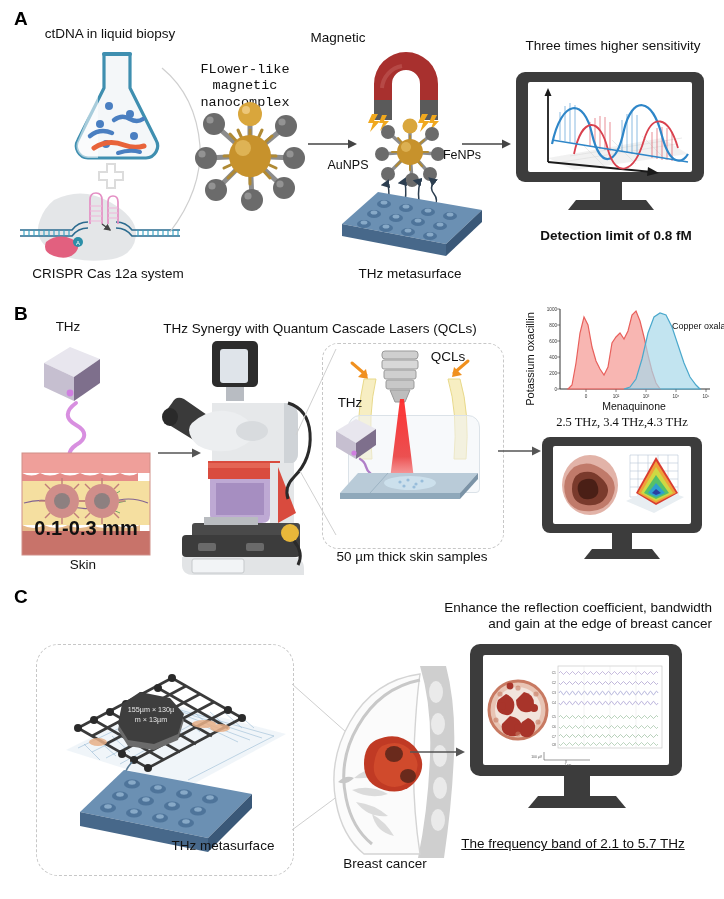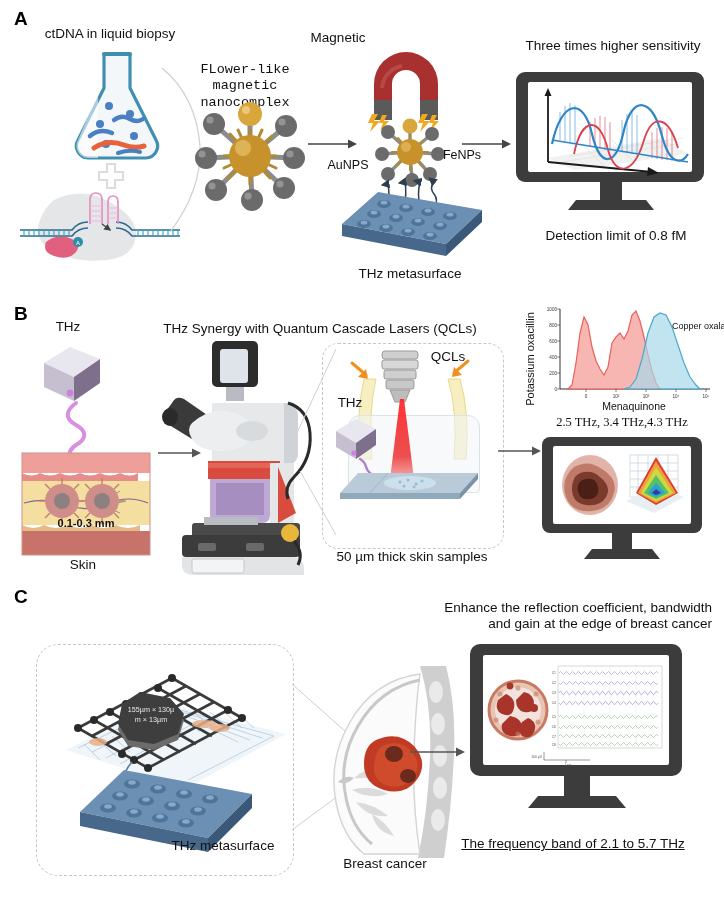--- a/index.html
+++ b/index.html
@@ -96,20 +96,21 @@
       <text x="62" y="59" font-size="6" fill="#fff" text-anchor="middle" font-family="Liberation Sans, sans-serif">A</text>
       <path d="M86 38 l8 6" stroke="#444" stroke-width="1.4" marker-end="url(#arrA)"></path>
       <defs>
           <marker id="arrA" markerWidth="5" markerHeight="5" refX="4" refY="2.5" orient="auto">
         <path d="M0 0 L5 2.5 L0 5 z" fill="#444"></path>
           </marker>
         </defs>
     </svg>
   </div>
 
+  <div class="cap" style="left:8px;top:266px;width:200px;">CRISPR Cas 12a system</div>
 
   <div class="abs" style="left:160px;top:66px;">
     <svg width="70" height="170" viewBox="0 0 70 170">
       <path d="M2 2 q34 28 38 78 q2 44 -30 86" fill="none" stroke="#cfcfcf" stroke-width="1.2"></path>
     </svg>
   </div>
 
   <div class="cap" style="left:170px;top:62px;width:150px;white-space:pre-line;font-family:Liberation Mono, monospace;">FLower-like magnetic
 nanocomplex</div>
 
@@ -337,21 +338,21 @@
           <line x1="120" y1="84" x2="120" y2="42"></line>
             <line x1="125" y1="85" x2="125" y2="45"></line>
         </g>
         <path d="M40 74 C50 28, 72 28, 80 64 C88 98, 104 98, 112 60 C120 26, 140 26, 150 66 C158 96, 170 94, 176 84" fill="none" stroke="#2e86c8" stroke-width="2.2"></path>
         <path d="M62 84 C70 46, 88 46, 96 80 C104 108, 122 104, 132 70 C140 44, 156 44, 166 78" fill="none" stroke="#d9414e" stroke-width="1.8"></path>
         <path d="M40 70 L176 92" stroke="#2e86c8" stroke-width="1.6" fill="none"></path>
       </g>
     </svg>
   </div>
 
-  <div class="cap" style="left:518px;top:228px;width:196px;">Detection limit of 0.8 fM</div>
+  <div class="cap" style="left:518px;top:228px;width:196px;font-weight:bold;">Detection limit of 0.8 fM</div>
 </div>
 
 <div class="panel" id="panel-b">
 
   <div class="panel-letter" style="left:14px;top:8px;">B</div>
 
   <div class="cap" style="left:28px;top:24px;width:80px;">THz</div>
 
   <div class="cap" style="left:110px;top:26px;width:420px;">THz Synergy with Quantum Cascade Lasers (QCLs)</div>
 
@@ -410,21 +411,21 @@
             <line x1="96" y1="64" x2="101" y2="69"></line>
           <line x1="84" y1="69" x2="84" y2="75"></line>
             <line x1="72" y1="64" x2="67" y2="69"></line>
           <line x1="67" y1="52" x2="61" y2="52"></line>
             <line x1="72" y1="40" x2="67" y2="35"></line>
         </g>
       </g>
     </svg>
   </div>
 
-  <div class="abs" style="left:22px;top:222px;width:128px;text-align:center;font-size:11px;font-weight:bold;color:#111;">0.1-0.3 mm</div>
+  <div class="abs" style="left:22px;top:222px;width:128px;text-align:center;font-size:20px;font-weight:bold;color:#111;">0.1-0.3 mm</div>
 
   <div class="cap" style="left:38px;top:262px;width:90px;">Skin</div>
 
   <div class="abs" style="left:158px;top:152px;">
     <svg width="44" height="12" viewBox="0 0 44 12">
       <line x1="0" y1="6" x2="34" y2="6" stroke="#555" stroke-width="1.5"></line>
       <path d="M34 1.5 L43 6 L34 10.5 Z" fill="#555"></path>
     </svg>
   </div>
 

